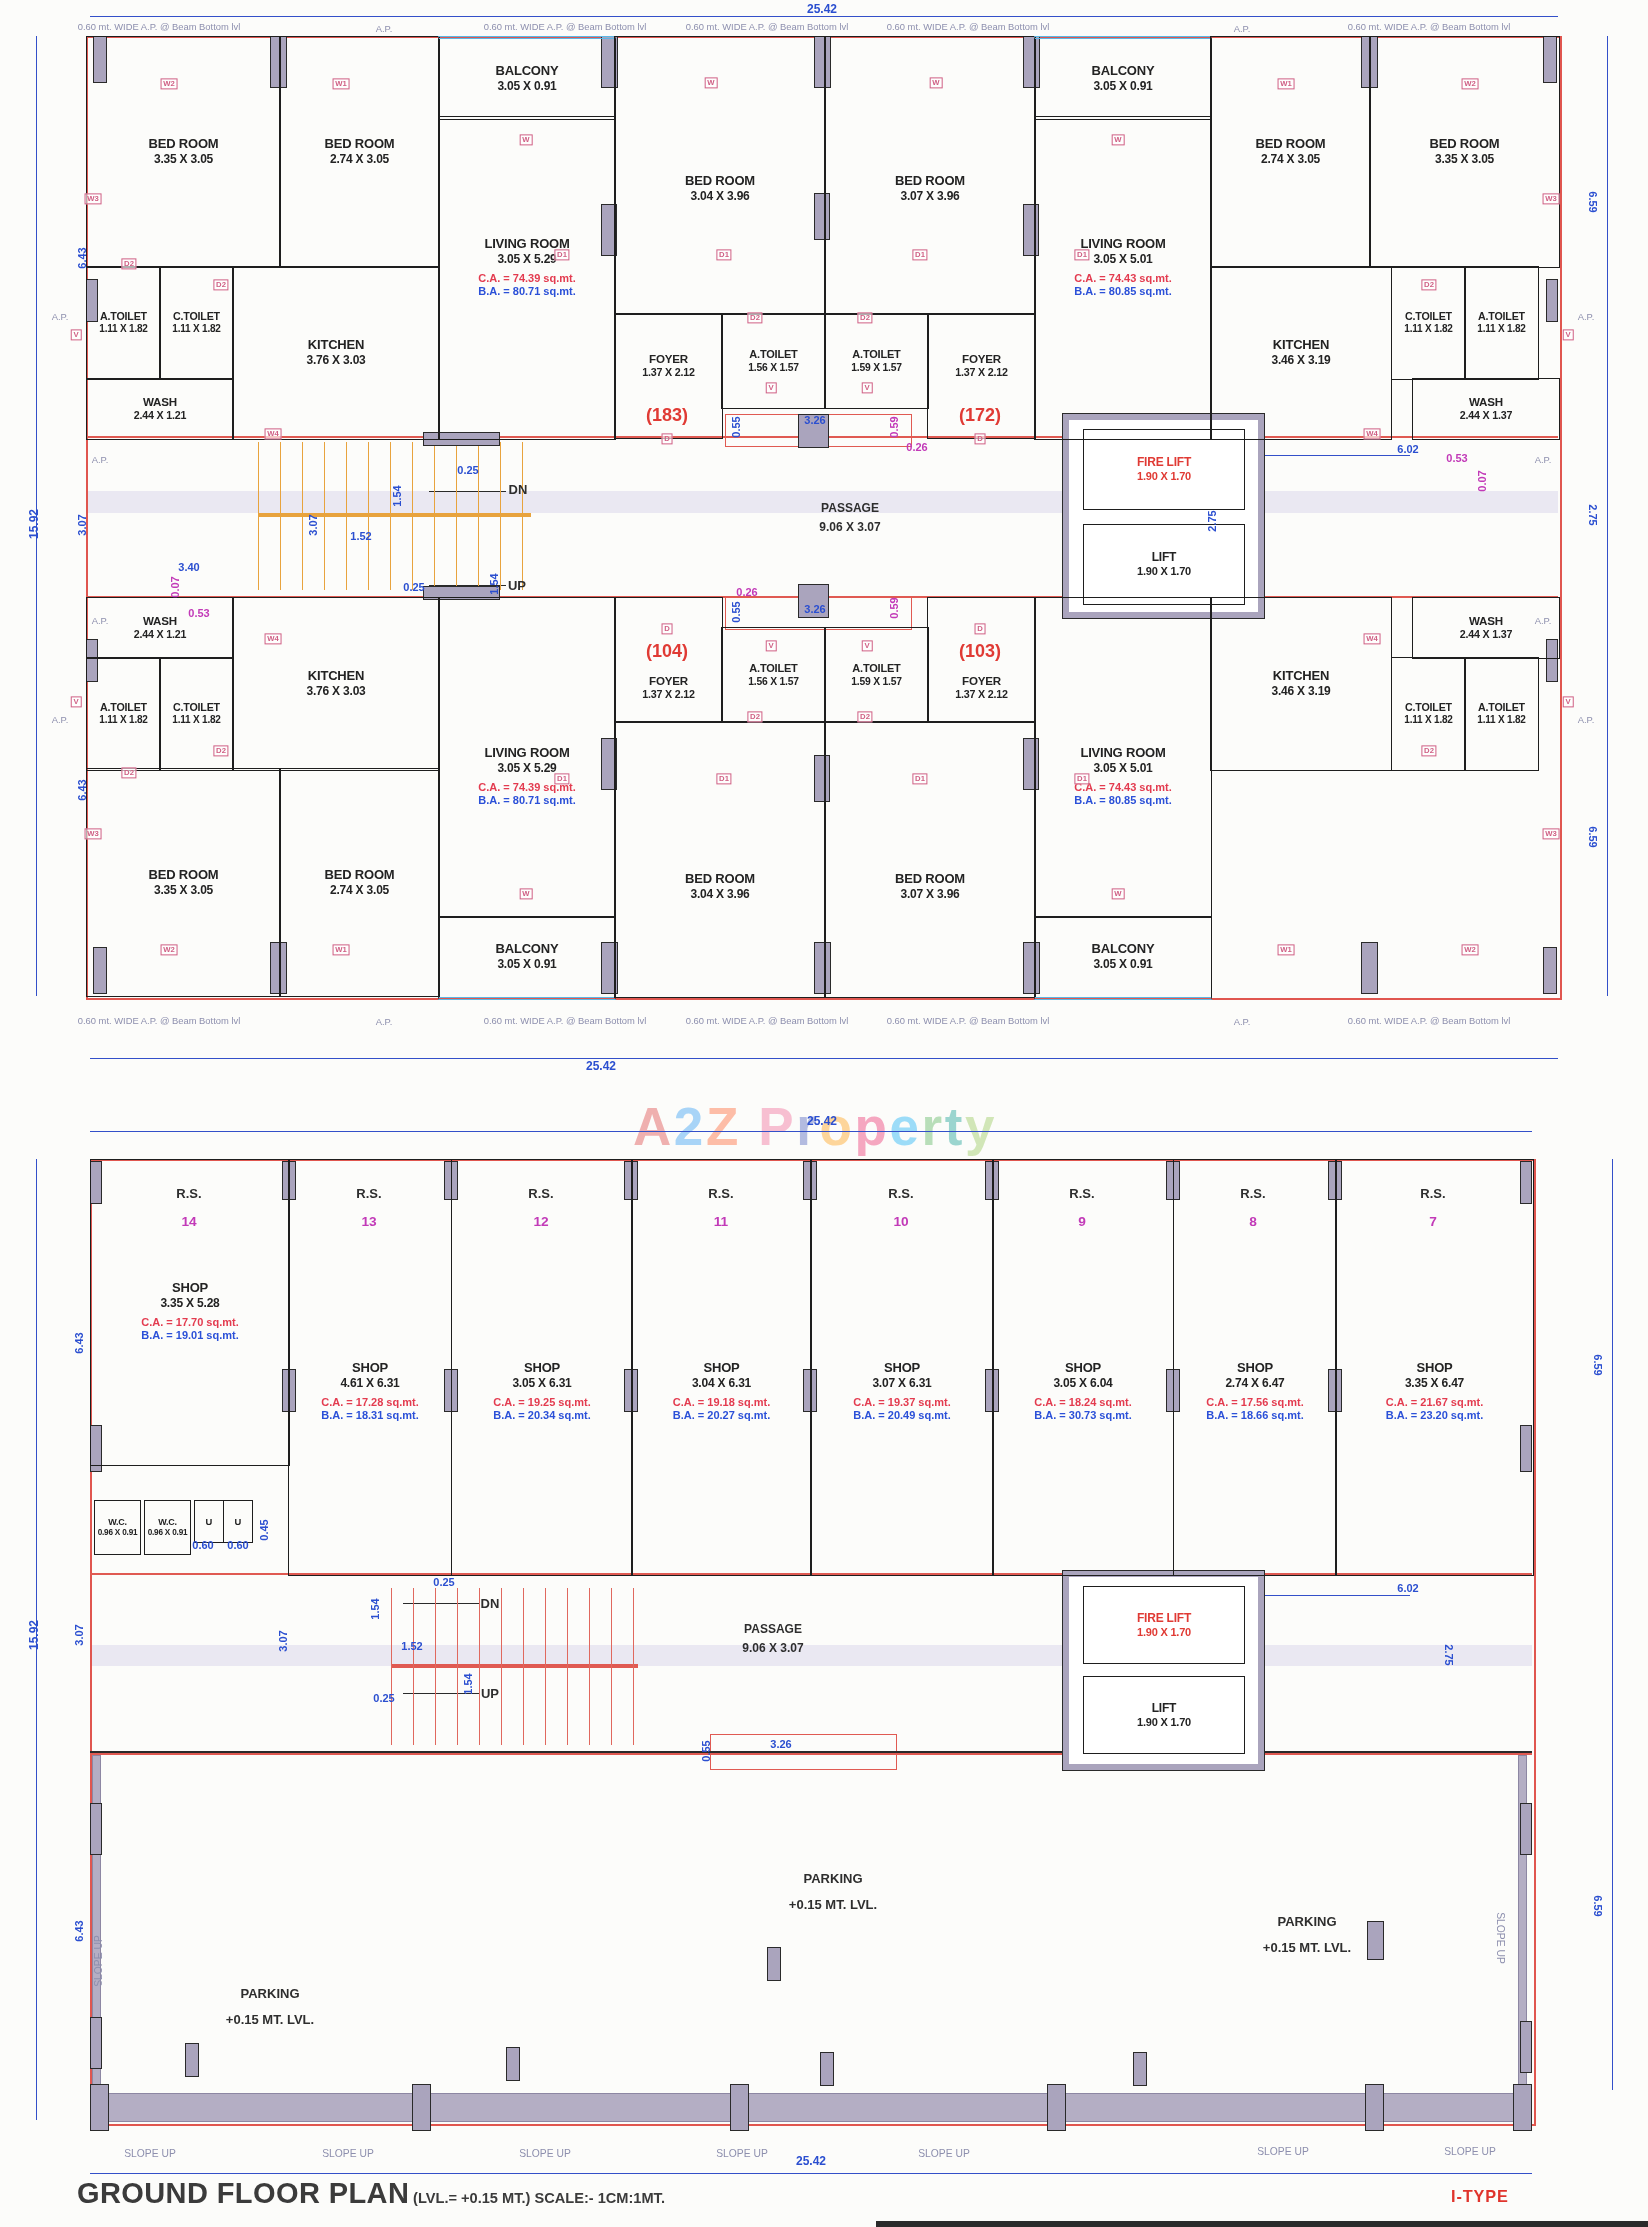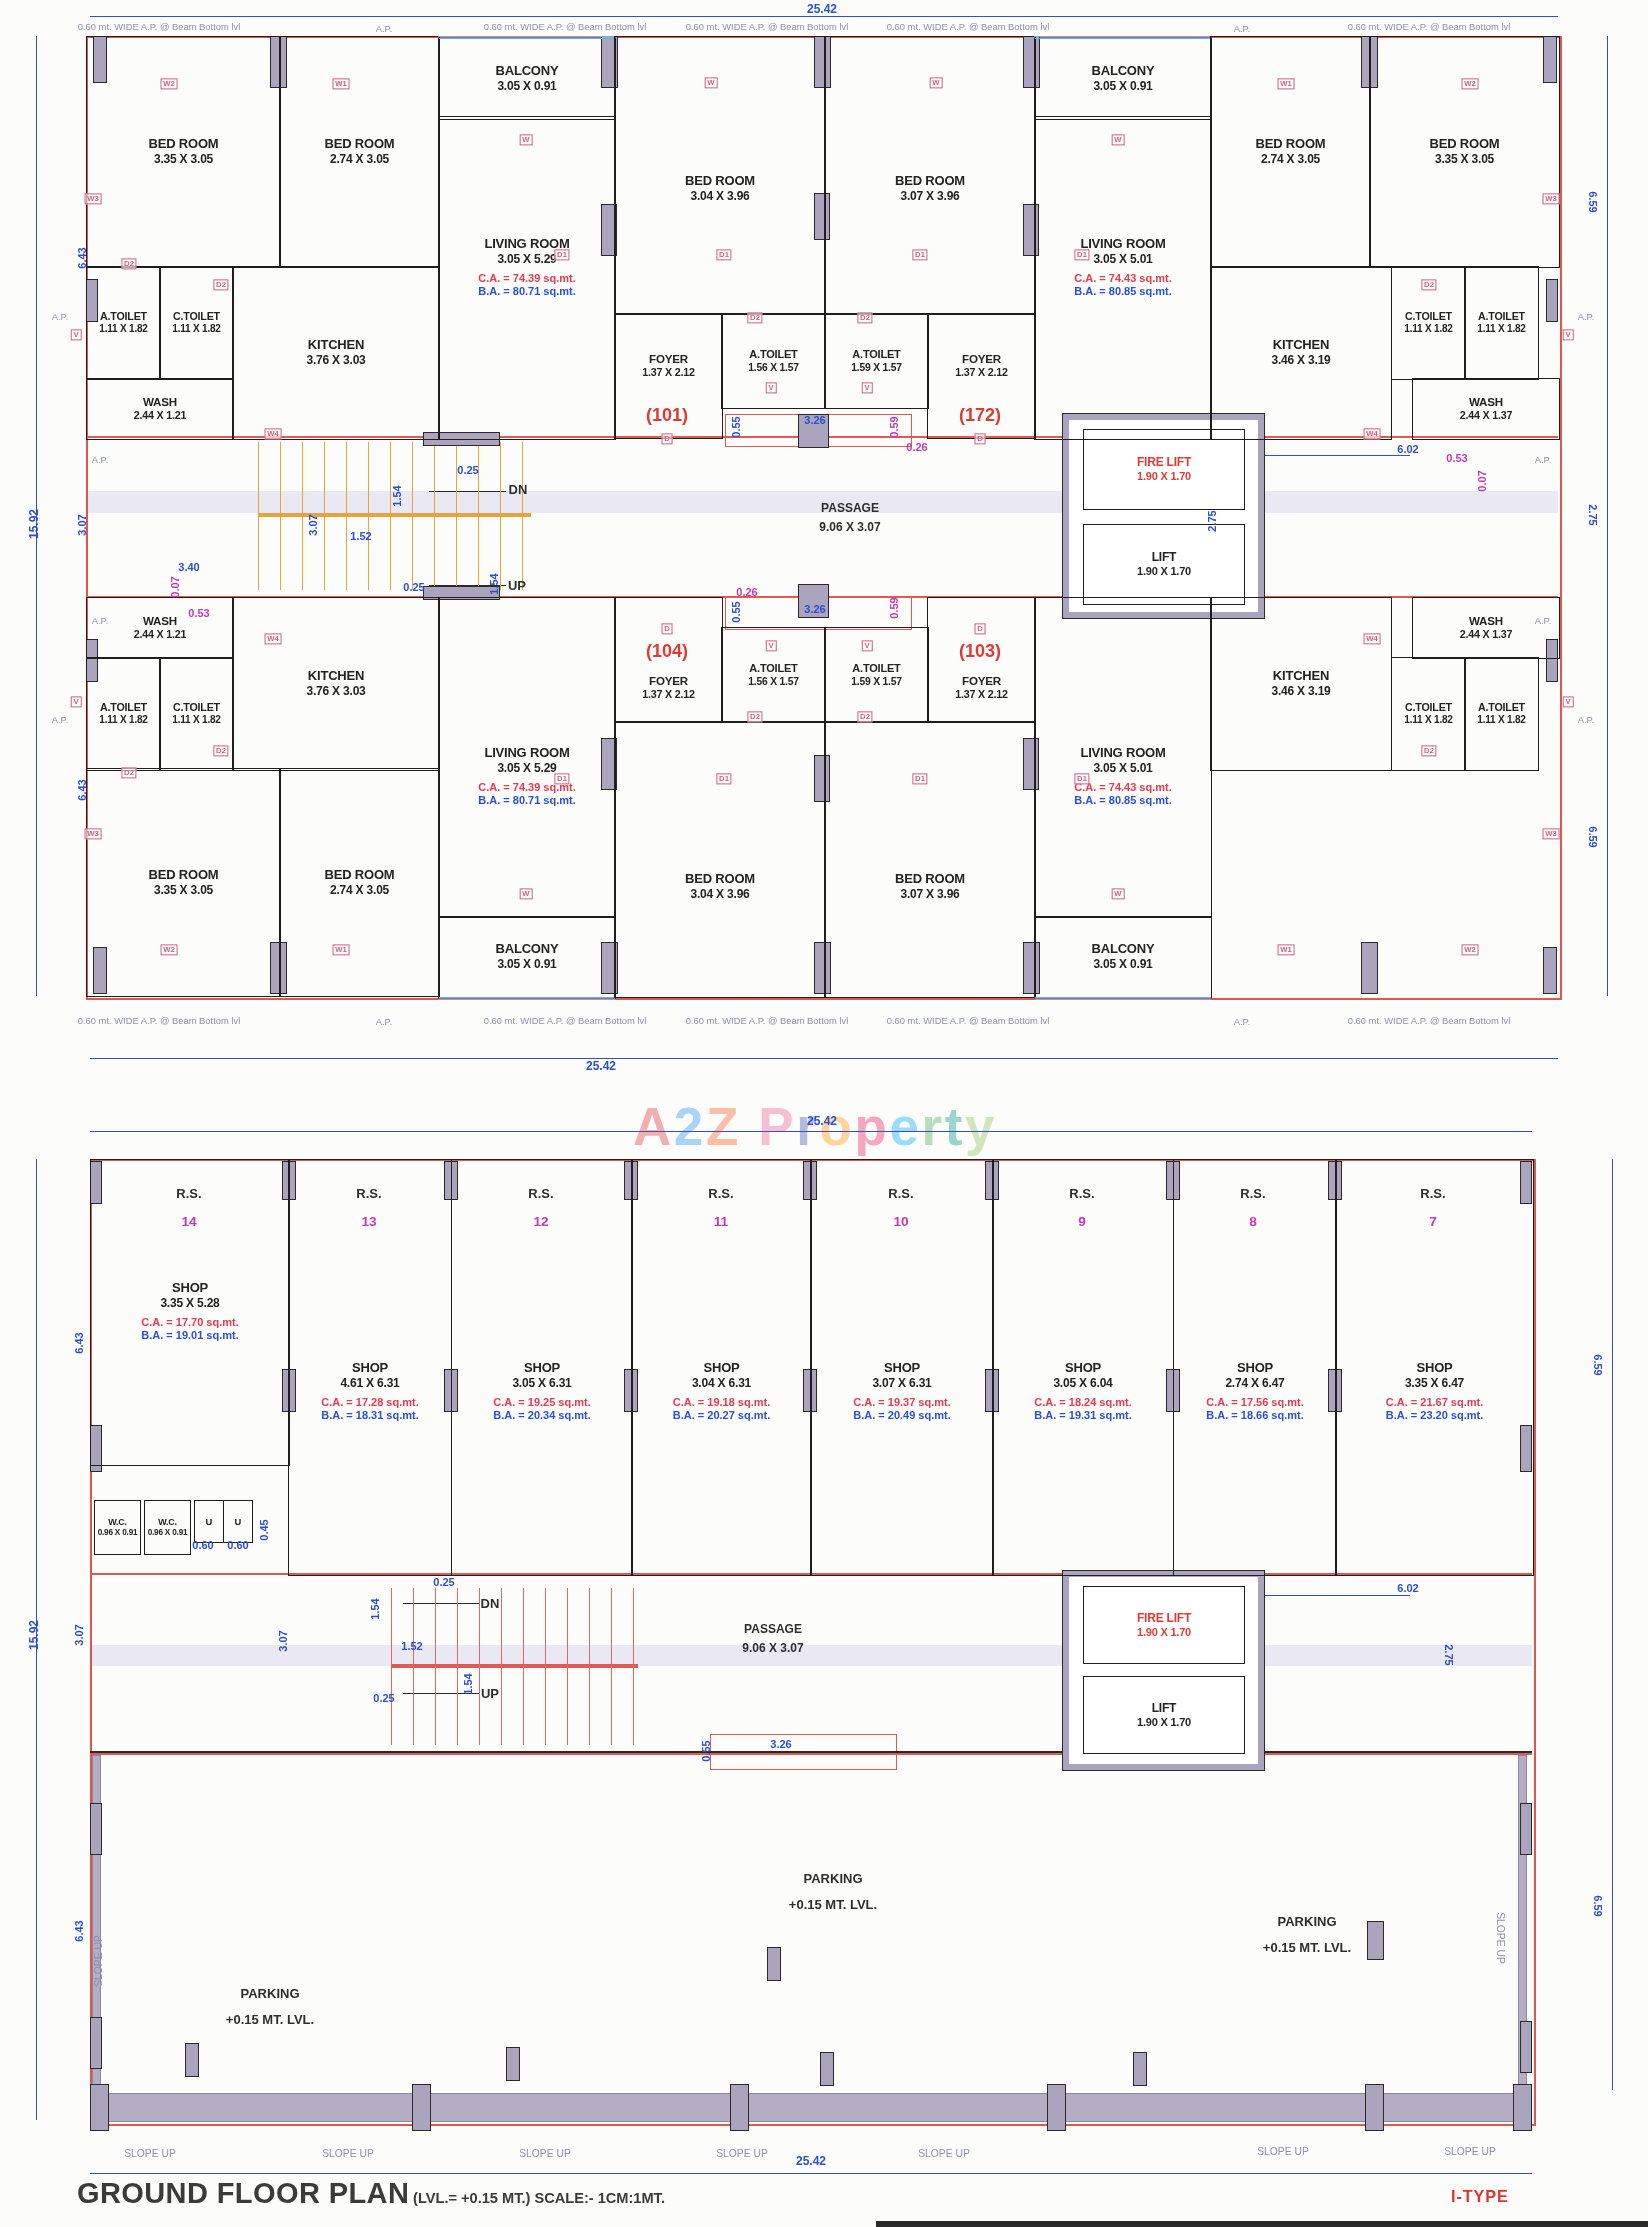--- a/index.html
+++ b/index.html
@@ -418,21 +418,21 @@
     <div class="lbl c-dim r270" style="left: 736px; top: 427px; font-size: 11px;">0.55</div>
     <div class="lbl c-dim" style="left: 815px; top: 420px; font-size: 11px;">3.26</div>
     <div class="lbl c-mag r270" style="left: 894px; top: 427px; font-size: 11px;">0.59</div>
     <div class="lbl c-mag" style="left: 917px; top: 447px; font-size: 11px;">0.26</div>
     <div class="lbl c-mag" style="left: 747px; top: 592px; font-size: 11px;">0.26</div>
     <div class="lbl c-dim" style="left: 815px; top: 609px; font-size: 11px;">3.26</div>
     <div class="lbl c-dim r270" style="left: 736px; top: 612px; font-size: 11px;">0.55</div>
     <div class="lbl c-mag r270" style="left: 894px; top: 608px; font-size: 11px;">0.59</div>
     <div class="lbl c-dark" style="left: 850px; top: 508px; font-size: 12px;">PASSAGE</div>
     <div class="lbl c-dark" style="left: 850px; top: 527px; font-size: 12px;">9.06 X 3.07</div>
-    <div class="lbl c-red" style="left: 667px; top: 415px; font-size: 18px;">(101)</div>
+    <div class="lbl c-red" style="left: 667px; top: 415px; font-size: 18px;">(183)</div>
     <div class="lbl c-red" style="left: 980px; top: 415px; font-size: 18px;">(172)</div>
     <div class="lbl c-red" style="left: 667px; top: 651px; font-size: 18px;">(104)</div>
     <div class="lbl c-red" style="left: 980px; top: 651px; font-size: 18px;">(103)</div>
     <div class="tag" style="left: 169px; top: 84px;">W2</div>
     <div class="tag" style="left: 341px; top: 84px;">W1</div>
     <div class="tag" style="left: 711px; top: 83px;">W</div>
     <div class="tag" style="left: 936px; top: 83px;">W</div>
     <div class="tag" style="left: 1286px; top: 84px;">W1</div>
     <div class="tag" style="left: 1470px; top: 84px;">W2</div>
     <div class="tag" style="left: 526px; top: 140px;">W</div>
@@ -573,21 +573,21 @@
         <span class="rd" style="font-size: 12px;">3.07 X 6.31</span>
         <span class="rca">C.A. = 19.37 sq.mt.</span>
         <span class="rba">B.A. = 20.49 sq.mt.</span>
       </div>
     </div>
     <div class="room" style="left: 992px; top: 1159px; width: 180px; height: 415px;">
       <div class="rl" style="top: 232px;">
         <span class="rn" style="font-size: 13px;">SHOP</span>
         <span class="rd" style="font-size: 12px;">3.05 X 6.04</span>
         <span class="rca">C.A. = 18.24 sq.mt.</span>
-        <span class="rba">B.A. = 19.31 sq.mt.</span>
+        <span class="rba">B.A. = 30.73 sq.mt.</span>
       </div>
     </div>
     <div class="room" style="left: 1173px; top: 1159px; width: 162px; height: 415px;">
       <div class="rl" style="top: 232px;">
         <span class="rn" style="font-size: 13px;">SHOP</span>
         <span class="rd" style="font-size: 12px;">2.74 X 6.47</span>
         <span class="rca">C.A. = 17.56 sq.mt.</span>
         <span class="rba">B.A. = 18.66 sq.mt.</span>
       </div>
     </div>

